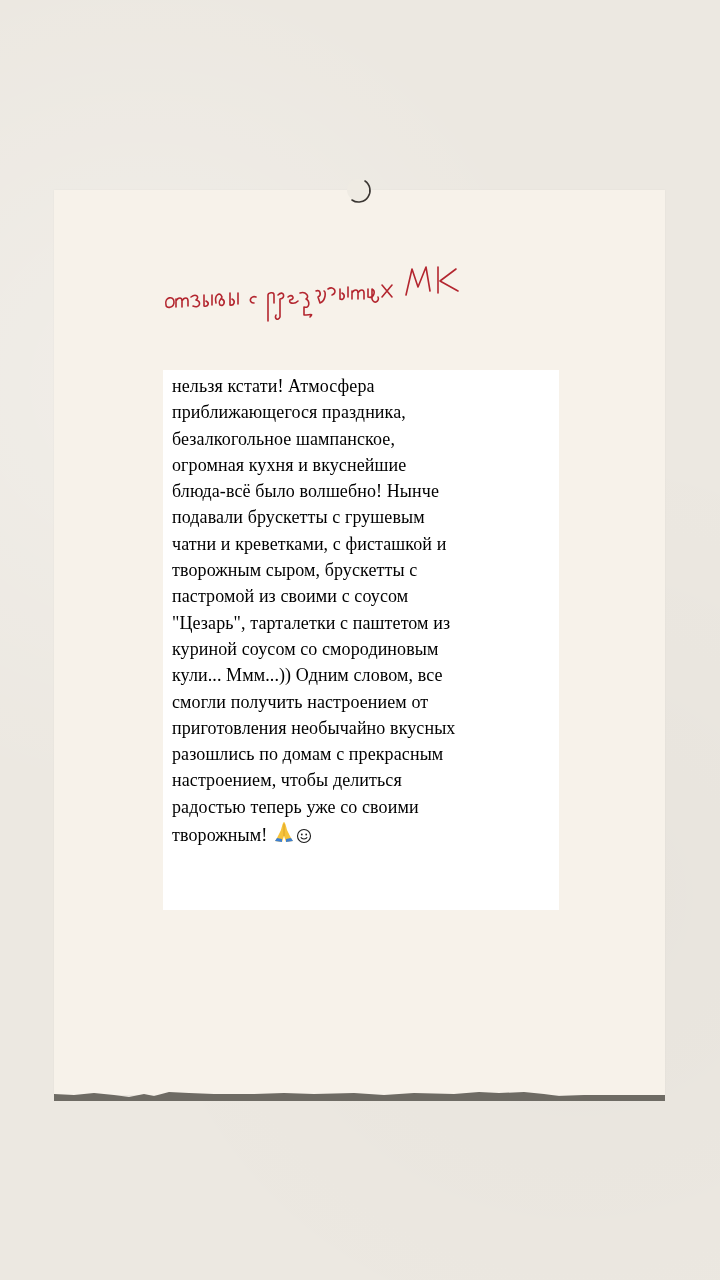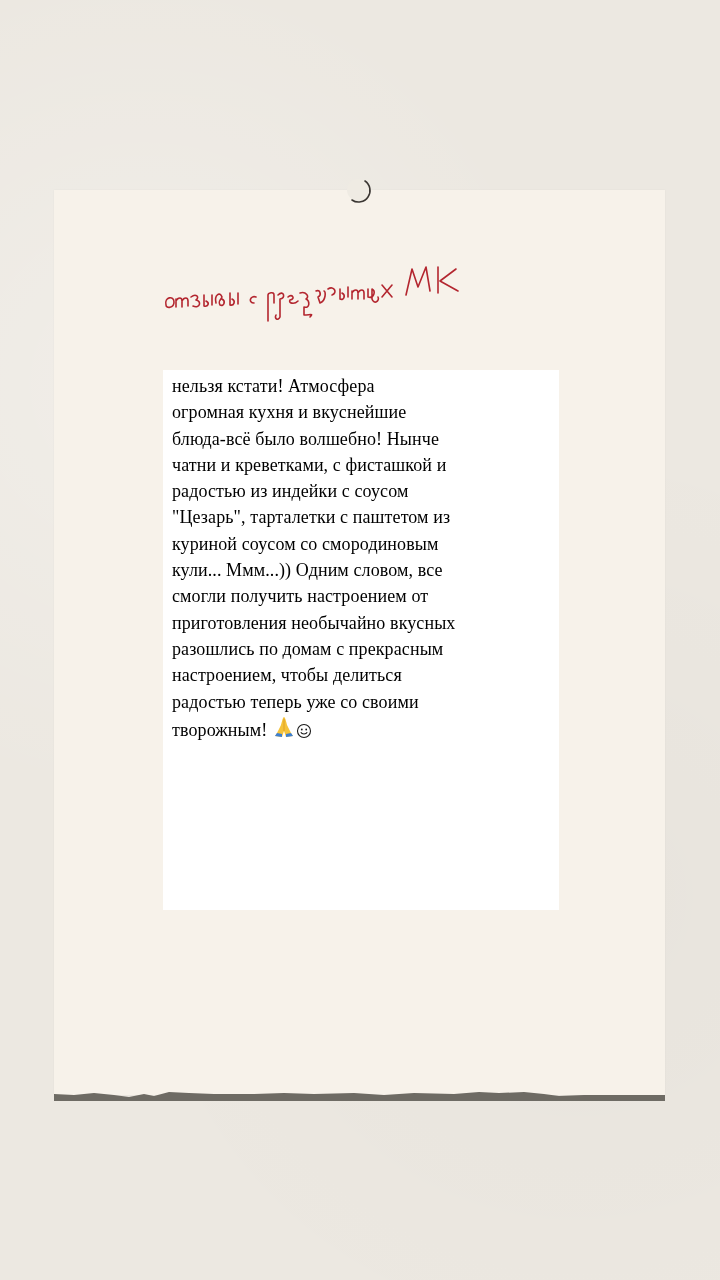--- a/index.html
+++ b/index.html
@@ -133,24 +133,28 @@
     <path d="M222,30 L232,42 M232,30 L222,42"></path>
 
     <path d="M246,40 L252,14 L258,32 L266,12 L270,36"></path>
     <path d="M278,12 L278,38 M296,14 L280,26 L298,36"></path>
   </svg>
 </div>
 
 <div class="review-card">
   <div class="review-lines">
     <div class="review-line">нельзя кстати! Атмосфера</div>
+    <div class="review-line">приближающегося праздника,</div>
+    <div class="review-line">безалкогольное шампанское,</div>
     <div class="review-line">огромная кухня и вкуснейшие</div>
     <div class="review-line">блюда-всё было волшебно! Нынче</div>
+    <div class="review-line">подавали брускетты с грушевым</div>
     <div class="review-line">чатни и креветками, с фисташкой и</div>
-    <div class="review-line">радостью из индейки с соусом</div>
+    <div class="review-line">творожным сыром, брускетты с</div>
+    <div class="review-line">пастромой из своими с соусом</div>
     <div class="review-line">"Цезарь", тарталетки с паштетом  из</div>
     <div class="review-line">куриной соусом со смородиновым</div>
     <div class="review-line">кули... Ммм...)) Одним словом, все</div>
     <div class="review-line">смогли получить настроением от</div>
     <div class="review-line">приготовления необычайно вкусных</div>
     <div class="review-line">разошлись по домам с прекрасным</div>
     <div class="review-line">настроением, чтобы делиться</div>
     <div class="review-line">радостью теперь уже со своими</div>
     <div class="review-line"><span>творожным!</span> <span class="emoji"><svg width="24" height="24" viewBox="0 0 24 24">
             <path d="M12,2 C11,2 10,6 9,10 L6,16 C5,18 4,20 3,21 L10,22 L12,16 L14,22 L21,21 C20,20 19,18 18,16 L15,10 C14,6 13,2 12,2 Z" fill="#f5c33b"></path>

